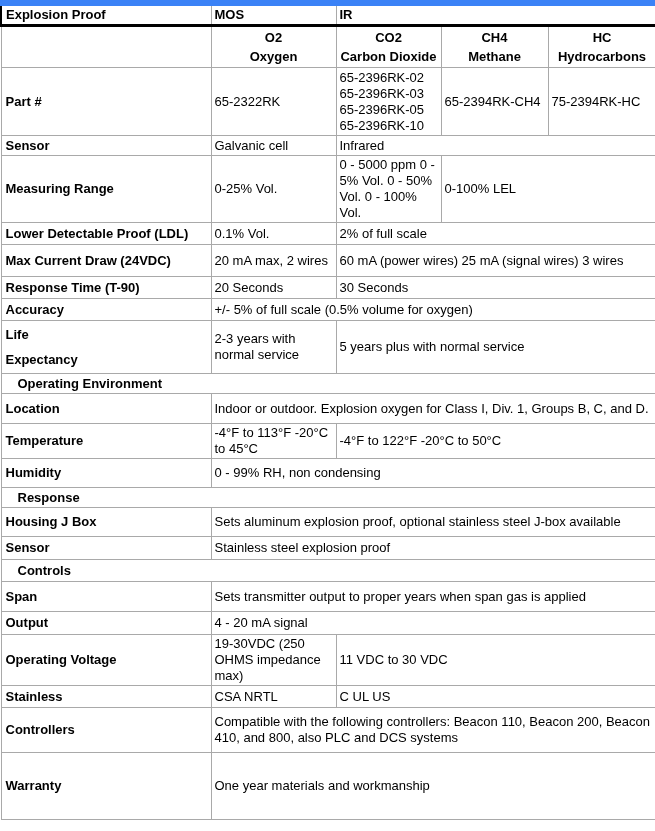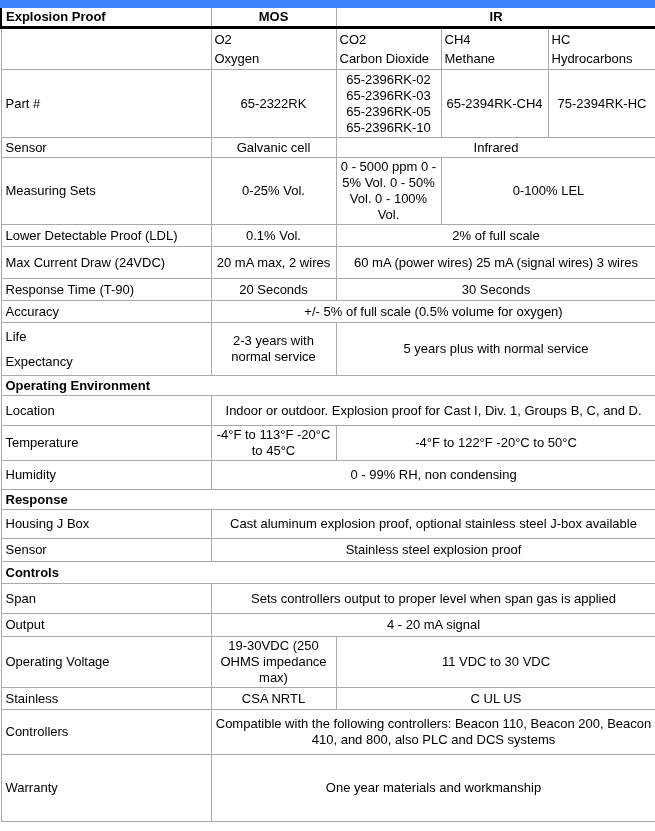--- a/index.html
+++ b/index.html
@@ -19,40 +19,40 @@
     border: 1px solid #a9a9a9;
     font-size: 13px;
     line-height: 16px;
     padding: 1px 3px;
     vertical-align: middle;
     background: #fff;
     overflow: hidden;
     word-wrap: break-word;
   }
   td.lbl {
-    font-weight: normal;
+    font-weight: bold;
     text-align: left;
     padding-left: 4px;
   }
-  td.val { text-align: center; font-weight: normal; }
+  td.val { text-align: left; font-weight: normal; }
   
   tr.hdr1 td {
-    border-top: 8px solid #3b82f6;
+    border-top: 6px solid #3b82f6;
     border-bottom: 3px solid #000;
     font-weight: bold;
   }
   tr.hdr1 td.lbl { border-left: 2px solid #000; }
   tr.hdr1 td.val { font-weight: bold; }
-  tr.hdr2 td { font-weight: normal; text-align: left; line-height: 19px; }
+  tr.hdr2 td { font-weight: bold; text-align: center; line-height: 19px; }
   .stack span { display: block; }
   
   tr.section td {
     font-weight: bold;
     text-align: left;
-    padding-left: 4px;
+    padding-left: 16px;
   }
   
   td.lbl.pre2 { white-space: pre-line; line-height: 25px; }
 </style>
 </head>
 <body>
 
 <table class="spec">
   <colgroup>
     <col style="width:210px">
@@ -96,21 +96,21 @@
     <td class="val">75-2394RK-HC</td>
   </tr>
 
   <tr style="height:20px">
     <td class="lbl">Sensor</td>
     <td class="val">Galvanic cell</td>
     <td class="val" colspan="3">Infrared</td>
   </tr>
 
   <tr style="height:63px">
-    <td class="lbl">Measuring Sets</td>
+    <td class="lbl">Measuring Range</td>
     <td class="val">0-25% Vol.</td>
     <td class="val">0 - 5000 ppm 0 - 5% Vol. 0 - 50% Vol. 0 - 100% Vol.</td>
     <td class="val" colspan="2">0-100% LEL</td>
   </tr>
 
   <tr style="height:22px">
     <td class="lbl">Lower Detectable Proof (LDL)</td>
     <td class="val">0.1% Vol.</td>
     <td class="val" colspan="3">2% of full scale</td>
   </tr>
@@ -138,56 +138,56 @@
     <td class="val">2-3 years with normal service</td>
     <td class="val" colspan="3">5 years plus with normal service</td>
   </tr>
 
   <tr class="section" style="height:20px">
     <td colspan="5">Operating Environment</td>
   </tr>
 
   <tr style="height:30px">
     <td class="lbl">Location</td>
-    <td class="val" colspan="4">Indoor or outdoor. Explosion proof for Cast I, Div. 1, Groups B, C, and D.</td>
+    <td class="val" colspan="4">Indoor or outdoor. Explosion oxygen for Class I, Div. 1, Groups B, C, and D.</td>
   </tr>
 
   <tr style="height:35px">
     <td class="lbl">Temperature</td>
     <td class="val">-4°F to 113°F -20°C to 45°C</td>
     <td class="val" colspan="3">-4°F to 122°F -20°C to 50°C</td>
   </tr>
 
   <tr style="height:29px">
     <td class="lbl">Humidity</td>
     <td class="val" colspan="4">0 - 99% RH, non condensing</td>
   </tr>
 
   <tr class="section" style="height:20px">
     <td colspan="5">Response</td>
   </tr>
 
   <tr style="height:29px">
     <td class="lbl">Housing J Box</td>
-    <td class="val" colspan="4">Cast aluminum explosion proof, optional stainless steel J-box available</td>
+    <td class="val" colspan="4">Sets aluminum explosion proof, optional stainless steel J-box available</td>
   </tr>
 
   <tr style="height:23px">
     <td class="lbl">Sensor</td>
     <td class="val" colspan="4">Stainless steel explosion proof</td>
   </tr>
 
   <tr class="section" style="height:22px">
     <td colspan="5">Controls</td>
   </tr>
 
 
   <tr style="height:30px">
     <td class="lbl">Span</td>
-    <td class="val" colspan="4">Sets controllers output to proper level when span gas is applied</td>
+    <td class="val" colspan="4">Sets transmitter output to proper years when span gas is applied</td>
   </tr>
 
   <tr style="height:23px">
     <td class="lbl">Output</td>
     <td class="val" colspan="4">4 - 20 mA signal</td>
   </tr>
 
   <tr style="height:50px">
     <td class="lbl">Operating Voltage</td>
     <td class="val">19-30VDC (250 OHMS impedance max)</td>

